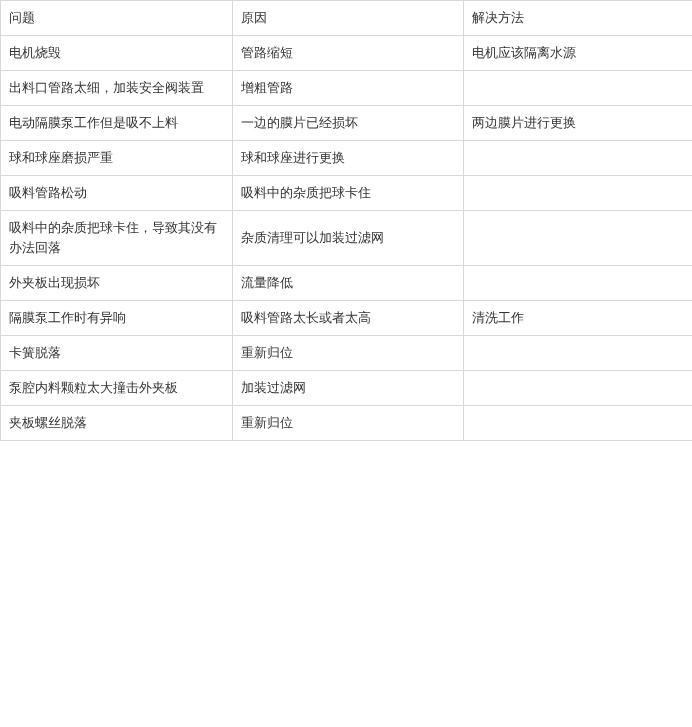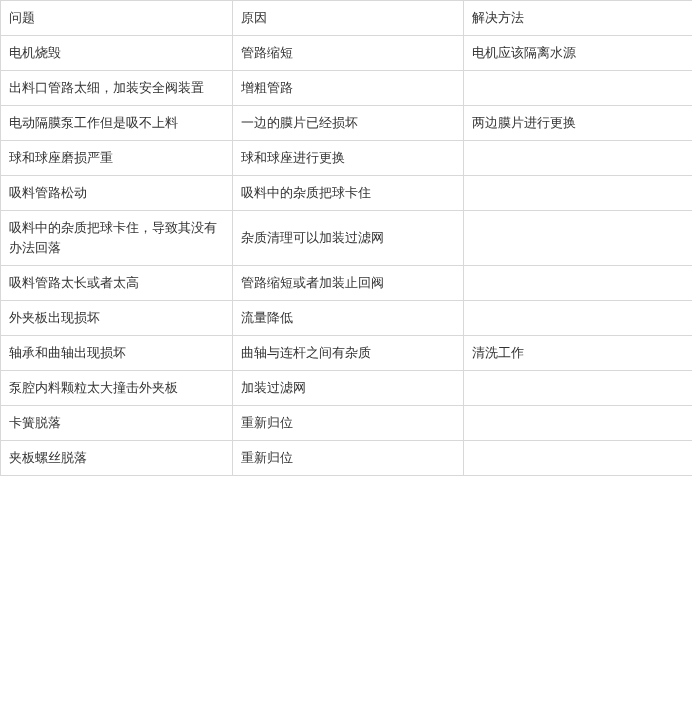--- a/index.html
+++ b/index.html
@@ -79,42 +79,37 @@
       <td>吸料管路松动</td>
       <td>吸料中的杂质把球卡住</td>
       <td class="empty"></td>
     </tr>
     <tr>
       <td>吸料中的杂质把球卡住，导致其没有办法回落</td>
       <td>杂质清理可以加装过滤网</td>
       <td class="empty"></td>
     </tr>
     <tr>
-      <td>吸料管路太长或者太高</td>
-      <td>管路缩短或者加装止回阀</td>
-      <td class="empty"></td>
-    </tr>
-    <tr>
       <td>外夹板出现损坏</td>
       <td>流量降低</td>
       <td class="empty"></td>
     </tr>
     <tr>
-      <td>轴承和曲轴出现损坏</td>
-      <td>曲轴与连杆之间有杂质</td>
+      <td>隔膜泵工作时有异响</td>
+      <td>吸料管路太长或者太高</td>
       <td>清洗工作</td>
+    </tr>
+    <tr>
+      <td>卡簧脱落</td>
+      <td>重新归位</td>
+      <td class="empty"></td>
     </tr>
     <tr>
       <td>泵腔内料颗粒太大撞击外夹板</td>
       <td>加装过滤网</td>
-      <td class="empty"></td>
-    </tr>
-    <tr>
-      <td>卡簧脱落</td>
-      <td>重新归位</td>
       <td class="empty"></td>
     </tr>
     <tr>
       <td>夹板螺丝脱落</td>
       <td>重新归位</td>
       <td class="empty"></td>
     </tr>
   </tbody>
 </table>
 

